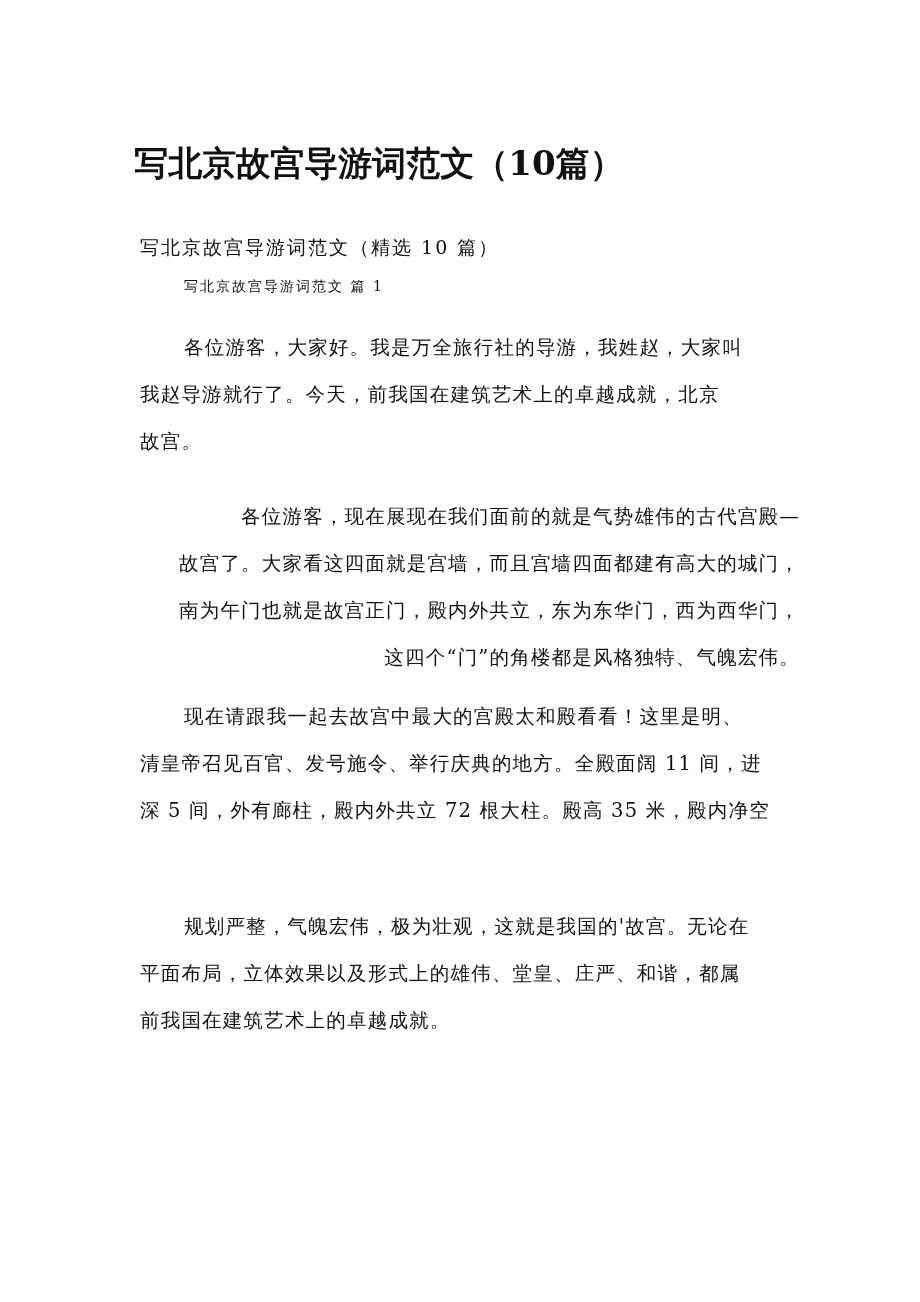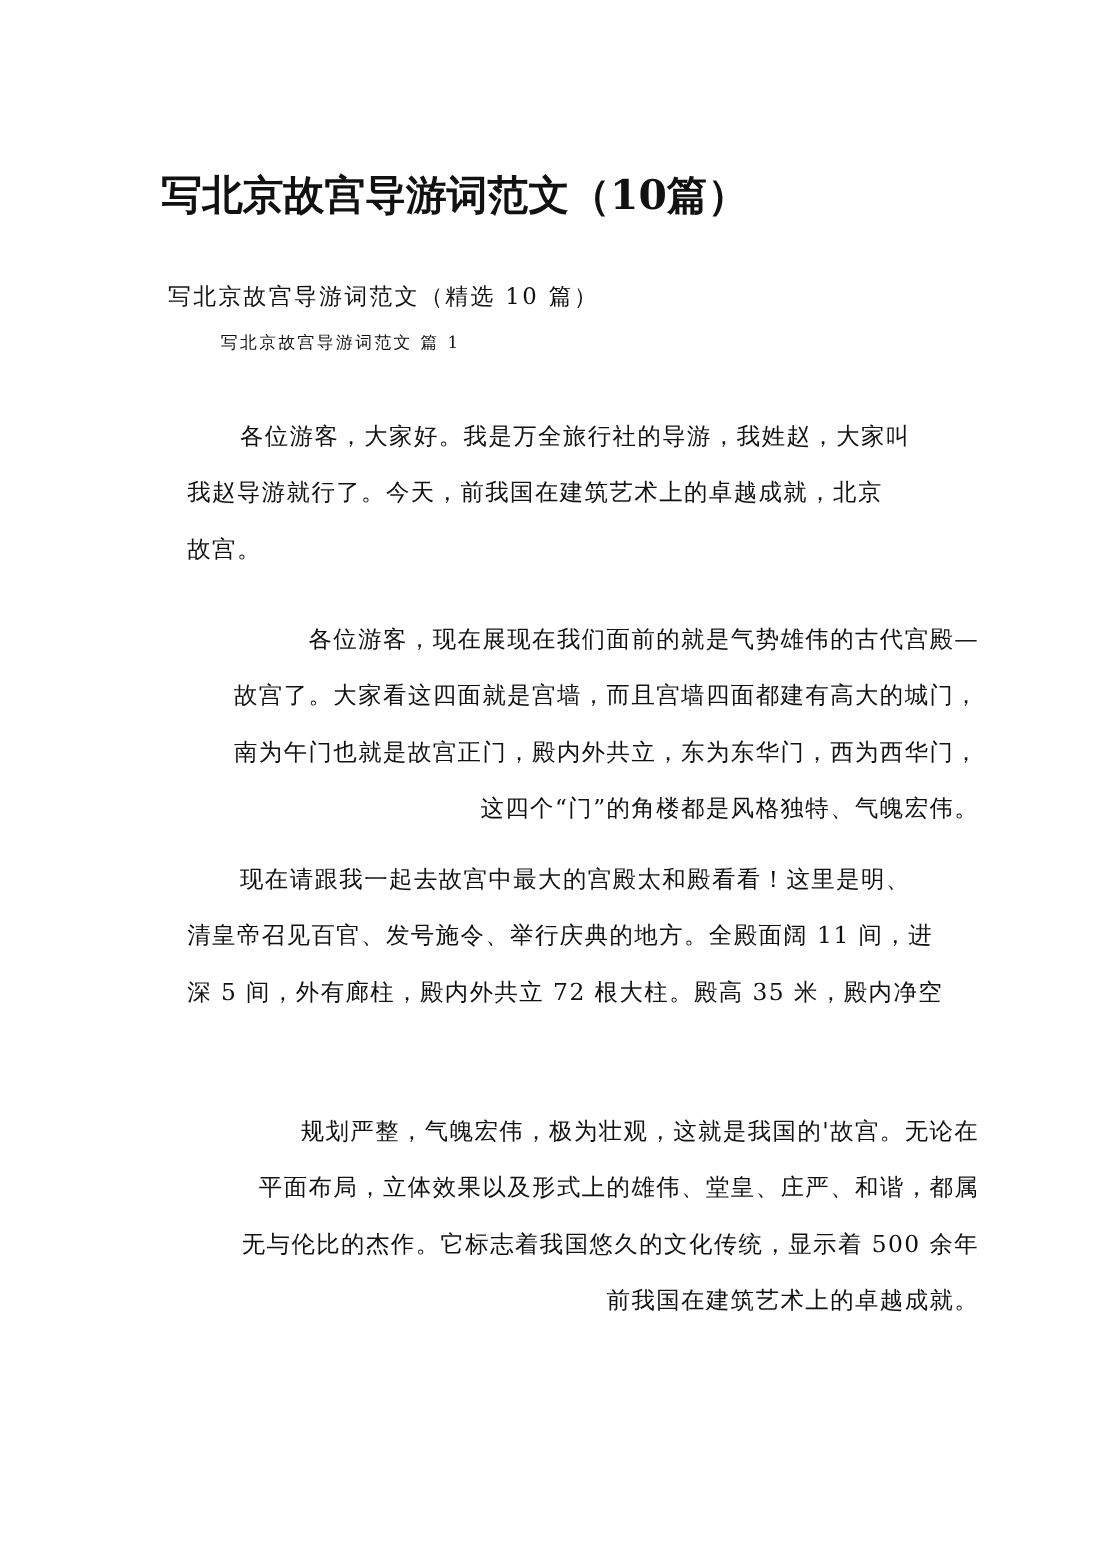--- a/index.html
+++ b/index.html
@@ -51,21 +51,21 @@
       top: 272px;
       font-size: 14px;
       line-height: 28px;
       letter-spacing: 2px;
       white-space: nowrap;
     }
     .para {
       position: absolute;
       left: 140px;
       width: 660px;
-      margin: 16px;
+      margin: 0;
     }
     .line {
       display: block;
       height: 47px;
       line-height: 47px;
       font-size: 19.5px;
       letter-spacing: 1.2px;
       white-space: nowrap;
     }
     .line.indent {
@@ -95,20 +95,19 @@
     <span class="line">南为午门也就是故宫正门，殿内外共立，东为东华门，西为西华门，</span>
     <span class="line">这四个“门”的角楼都是风格独特、气魄宏伟。</span>
   </div>
 
   <div class="para" style="top:693px;">
     <span class="line indent">现在请跟我一起去故宫中最大的宫殿太和殿看看！这里是明、</span>
     <span class="line">清皇帝召见百官、发号施令、举行庆典的地方。全殿面阔 11 间，进</span>
     <span class="line">深 5 间，外有廊柱，殿内外共立 72 根大柱。殿高 35 米，殿内净空</span>
   </div>
 
-  <div class="para" style="top:903px;text-align:right;">
+  <div class="para" style="top:903px;">
     <span class="line indent">规划严整，气魄宏伟，极为壮观，这就是我国的'故宫。无论在</span>
     <span class="line">平面布局，立体效果以及形式上的雄伟、堂皇、庄严、和谐，都属</span>
-    <span class="line">无与伦比的杰作。它标志着我国悠久的文化传统，显示着 500 余年</span>
     <span class="line">前我国在建筑艺术上的卓越成就。</span>
   </div>
 
 </div>
 
 </body></html>

